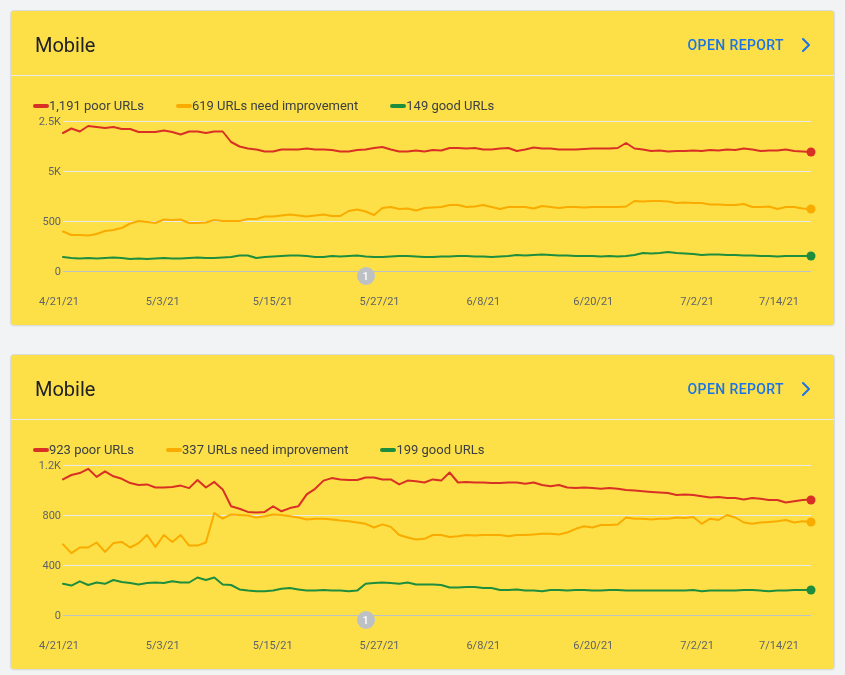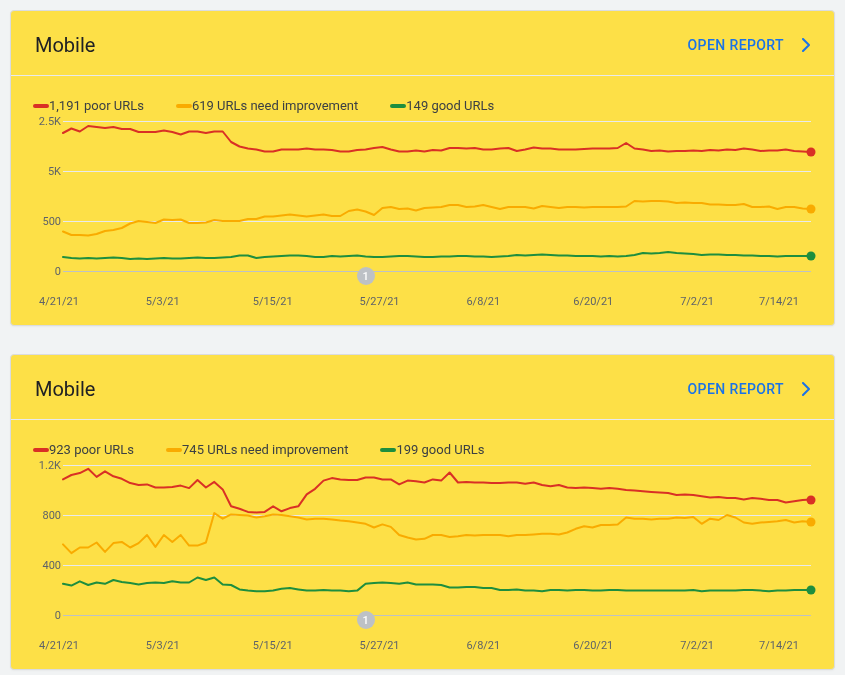--- a/index.html
+++ b/index.html
@@ -211,21 +211,21 @@
   </div>
   <div class="divider"></div>
 
   <div class="legend">
     <span class="legend-item">
       <span class="dash" style="background:#d93025"></span>
       <span>923 poor URLs</span>
     </span>
     <span class="legend-item">
       <span class="dash" style="background:#f9ab00"></span>
-      <span>745 URLs need improvement</span>
+      <span>337 URLs need improvement</span>
     </span>
     <span class="legend-item">
       <span class="dash" style="background:#1e8e3e"></span>
       <span>199 good URLs</span>
     </span>
   </div>
 
   <div class="chart-wrap">
     <div class="chart-area">
         <div class="grid-line base" style="top: 150px;"></div>

